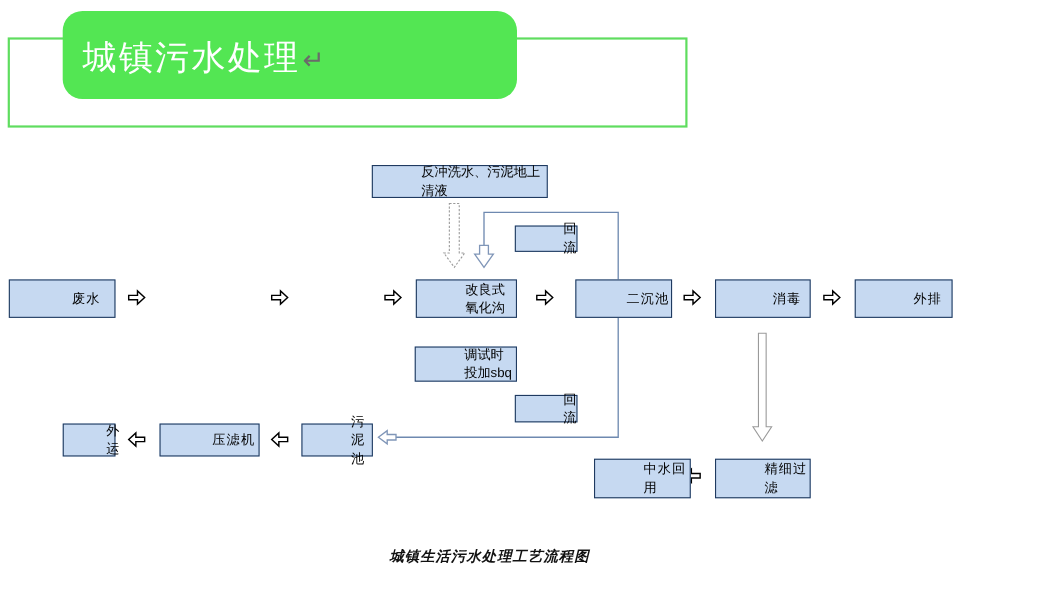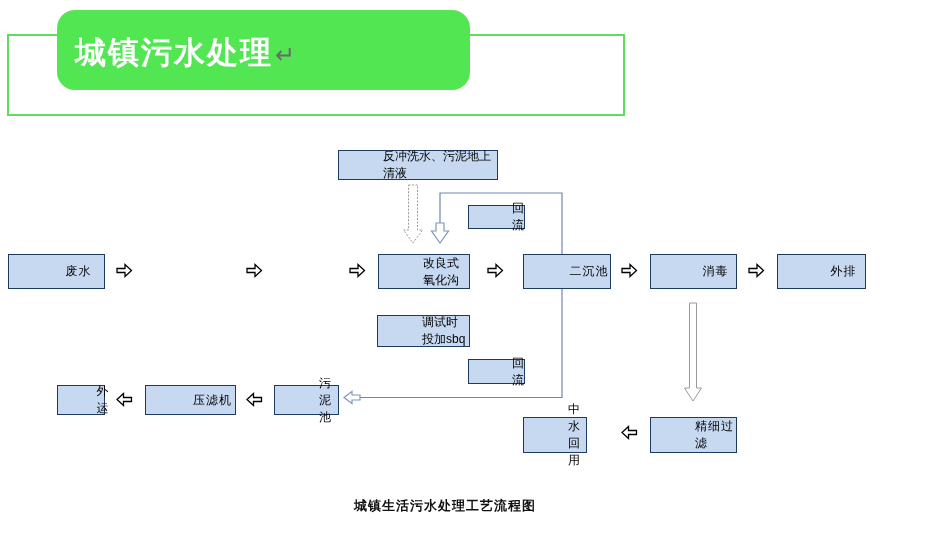--- a/index.html
+++ b/index.html
@@ -15,21 +15,21 @@
     position:absolute;left:7px;top:34px;width:618px;height:82px;
     background:#fff;border:2px solid #5fdd5f;box-sizing:border-box;
   }
   .pill{
     position:absolute;left:57px;top:10px;width:413px;height:80px;
     background:#53e653;border-radius:18px;
     display:flex;align-items:center;
     padding-left:18px;box-sizing:border-box;
   }
   .pill .title{
-    color:#fff;font-size:31px;font-weight:700;letter-spacing:2px;
+    color:#fff;font-size:31px;font-weight:400;letter-spacing:2px;
     padding-top:6px;
   }
   .pill .ret{
     color:#6b6b6b;font-size:24px;font-weight:400;margin-left:2px;padding-top:10px;
   }
   
   .node{
     position:absolute;background:#c6d9f1;border:1px solid #1f3a60;
     box-sizing:border-box;display:flex;align-items:center;justify-content:center;
     font-size:12px;color:#000;z-index:2;letter-spacing:1px;padding-left:44px;
@@ -38,21 +38,21 @@
   svg.connectors{position:absolute;left:0;top:0;z-index:1;}
   .blue-line{fill:none;stroke:#6e89b0;stroke-width:1.2;}
   .hollow-blue{fill:#fff;stroke:#8096b8;stroke-width:1.2;}
   .hollow-dotted{fill:#fff;stroke:#9a9a9a;stroke-width:1;stroke-dasharray:2 1.5;}
   .hollow-gray{fill:#fff;stroke:#9a9a9a;stroke-width:1;}
   .flow{fill:#fff;stroke:#000;stroke-width:1.3;}
   
   .caption{
     position:absolute;left:245px;top:497px;width:400px;
     text-align:center;font-size:13px;font-weight:700;color:#111;
-    font-family:"Liberation Serif", serif;letter-spacing:1px;
+    font-family:"Liberation Serif", serif;letter-spacing:1px;font-style:italic;
   }
 </style>
 </head>
 <body>
 
 <div class="stage">
 
   <div class="hdr-rect"></div>
   <div class="pill">
     <span class="title">城镇污水处理</span>
@@ -128,21 +128,21 @@
   </div>
 
   <div class="node" style="left:145px;top:385px;width:91px;height:30px">
     <span>压滤机</span>
   </div>
 
   <div class="node" style="left:274px;top:385px;width:65px;height:30px">
     <span>污泥池</span>
   </div>
 
-  <div class="node" style="left:523px;top:417px;width:64px;height:36px">
+  <div class="node" style="left:540px;top:417px;width:88px;height:36px">
     <span>中水回用</span>
   </div>
 
   <div class="node" style="left:650px;top:417px;width:87px;height:36px">
     <span>精细过滤</span>
   </div>
 
   <div class="caption">城镇生活污水处理工艺流程图</div>
 
 </div>

